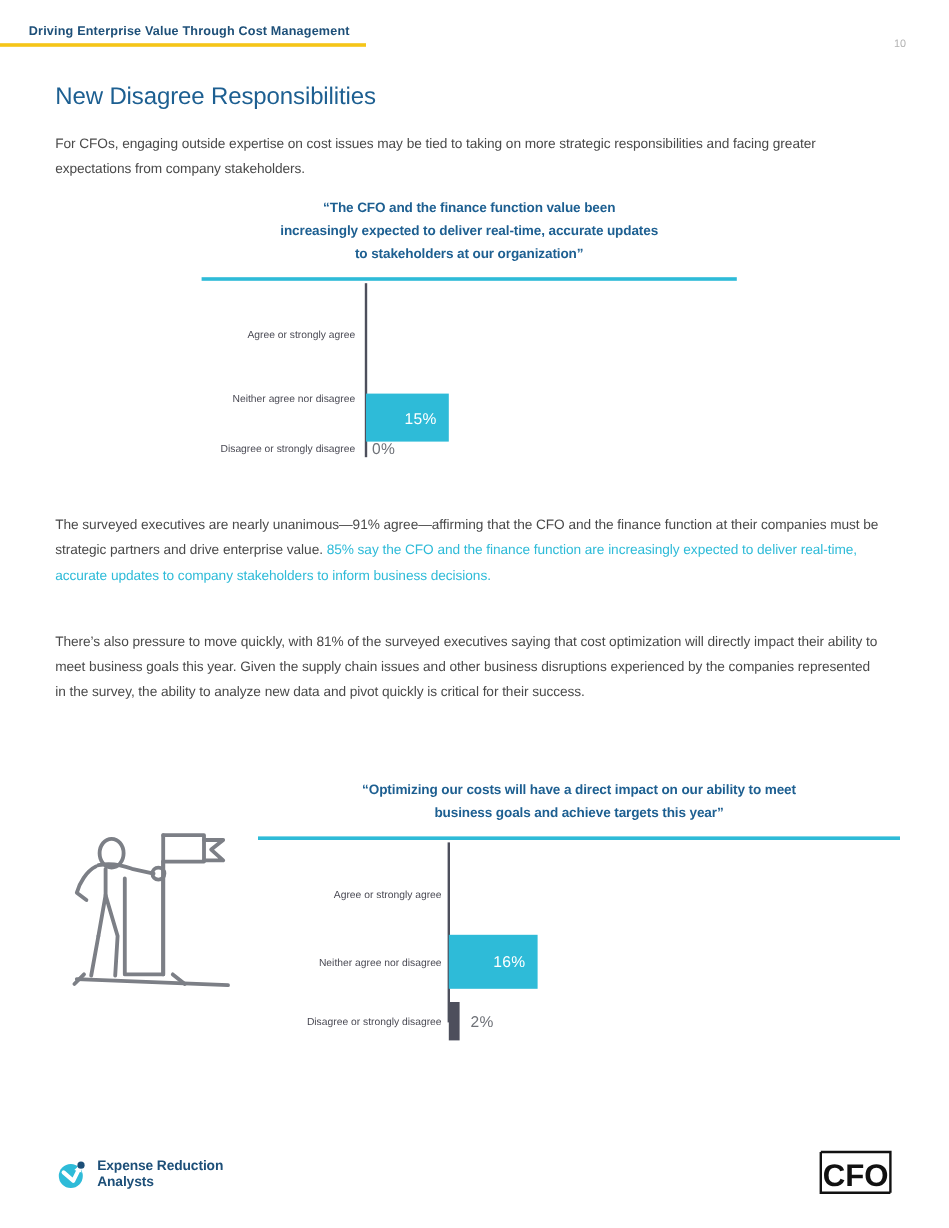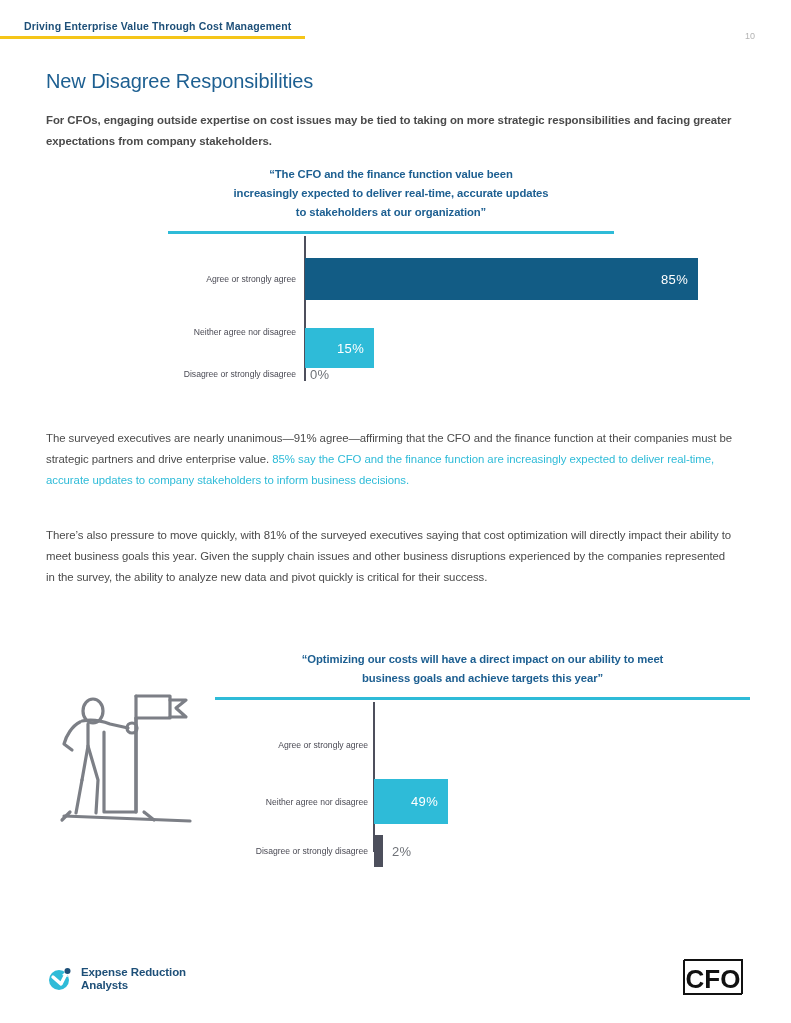--- a/index.html
+++ b/index.html
@@ -34,21 +34,21 @@
     position: absolute; left: 46px; top: 70px;
     font-size: 20px; font-weight: normal; color: #1d5f91;
     letter-spacing: -0.1px;
   }
 
   .body-copy {
     position: absolute;
     font-size: 11.4px; line-height: 21px; color: #4a4a4a;
     letter-spacing: -0.05px;
   }
-  #intro-paragraph { left: 46px; top: 110px; width: 700px; font-weight: bold; }
+  #intro-paragraph { left: 46px; top: 110px; width: 700px; }
   #para-2 { left: 46px; top: 428px; width: 692px; }
   #para-3 { left: 46px; top: 525px; width: 690px; }
   .hl { color: #2ebbd8; }
 
   
   .chart-block { position: absolute; }
   .chart-title {
     font-size: 11.3px; font-weight: bold; color: #1d5f91;
     text-align: center; line-height: 19px; letter-spacing: -0.1px;
   }
@@ -121,23 +121,20 @@
     <span>“The CFO and the finance function value been</span><br>
     <span>increasingly expected to deliver real-time, accurate updates</span><br>
     <span>to stakeholders at our organization”</span>
   </div>
   <div class="chart-rule"></div>
   <div class="plot">
     <div class="axis-line"></div>
 
     <div class="bar-row" style="top:22px;height:42px;">
       <div class="bar-label" style="right:318px;top:17px;">Agree or strongly agree</div>
-      <div class="bar" style="left:137px;width:393px;background:#125c85;">
-        <span class="bar-value-in">85%</span>
-      </div>
     </div>
 
     <div class="bar-row" style="top:76px;height:40px;">
       <div class="bar-label" style="right:318px;top:16px;">Neither agree nor disagree</div>
       <div class="bar" style="left:137px;width:69px;background:#2ebbd8;margin-top:16px;">
         <span class="bar-value-in">15%</span>
       </div>
     </div>
 
     <div class="bar-row" style="top:128px;height:20px;">
@@ -185,21 +182,21 @@
   <div class="plot">
     <div class="axis-line"></div>
 
     <div class="bar-row" style="top:20px;height:46px;">
       <div class="bar-label" style="right:382px;top:19px;">Agree or strongly agree</div>
     </div>
 
     <div class="bar-row" style="top:77px;height:45px;">
       <div class="bar-label" style="right:382px;top:19px;">Neither agree nor disagree</div>
       <div class="bar" style="left:159px;width:74px;background:#2ebbd8;">
-        <span class="bar-value-in">49%</span>
+        <span class="bar-value-in">16%</span>
       </div>
     </div>
 
     <div class="bar-row" style="top:133px;height:32px;">
       <div class="bar-label" style="right:382px;top:12px;">Disagree or strongly disagree</div>
       <div class="bar" style="left:159px;width:9px;background:#4d4f5c;"></div>
       <div class="bar-value-out" style="left:177px;">2%</div>
     </div>
   </div>
 </div>

